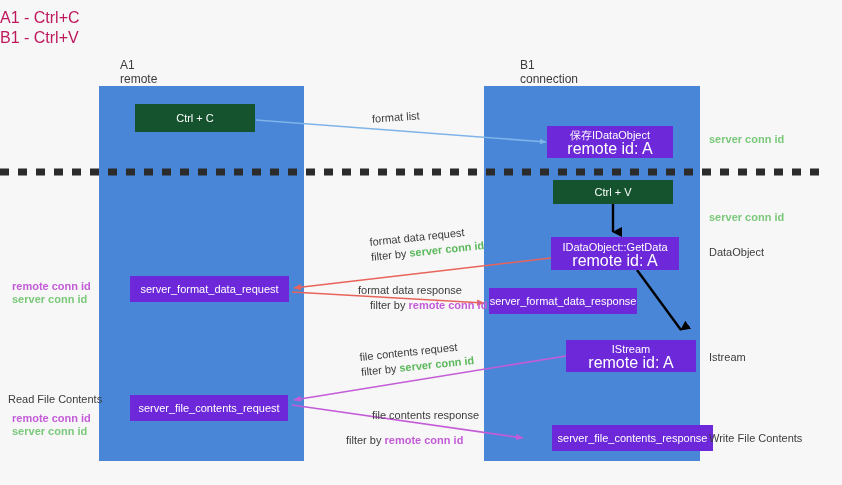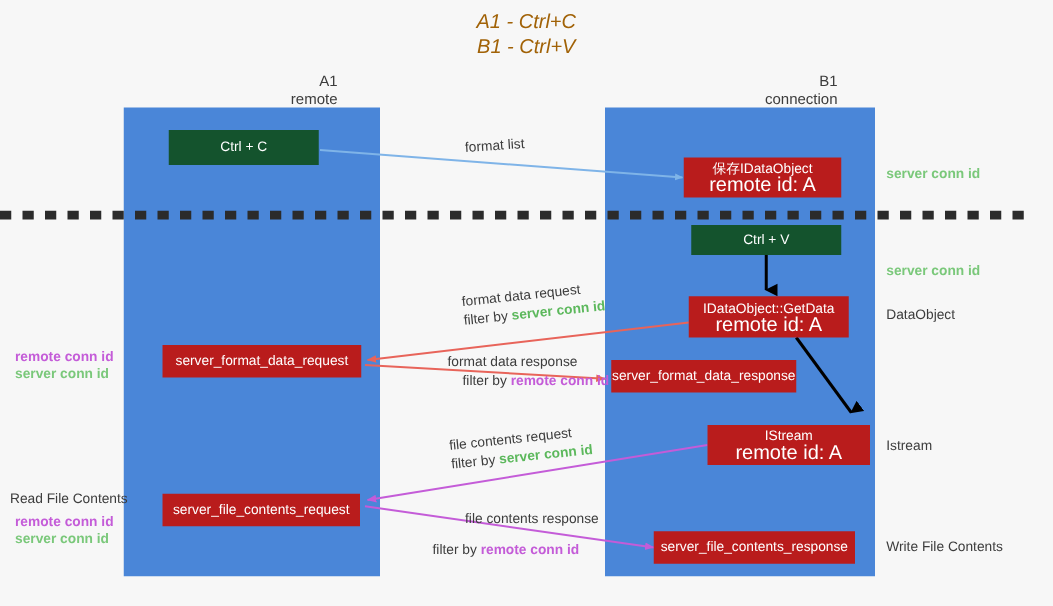--- a/index.html
+++ b/index.html
@@ -6,40 +6,40 @@
   body{
     width:842px;height:485px;
     background:#f7f7f7;
     font-family:"Liberation Sans","DejaVu Sans",sans-serif;
     position:relative;overflow:hidden;
   }
   #stage{position:absolute;inset:0;}
   .abs{position:absolute;}
   
   .title{
-    left:0;top:8px;width:842px;text-align:center;
-    font-size:16px;color:#a16207;line-height:20px;font-style:italic;
+    left:0;top:8px;width:842px;
+    font-size:16px;color:#be185d;line-height:20px;
   }
   
   .col-head{
-    text-align:right;font-size:12px;color:#3c3c3c;line-height:14px;
+    text-align:left;font-size:12px;color:#3c3c3c;line-height:14px;
   }
   .col-head .l1{display:block;}
   .col-head .l2{display:block;}
   
   .lane{background:#4a86d8;}
   
   .box{
     box-sizing:border-box;
     display:flex;align-items:center;justify-content:center;
     text-align:center;color:#ffffff;font-size:11px;line-height:13px;
     padding:2px 4px;
   }
   .box.green{background:#14532d;}
-  .box.orange{background:#b91c1c;}
+  .box.orange{background:#6d28d9;}
   .box .l2{font-size:16px;}
   
   svg.overlay{position:absolute;left:0;top:0;width:842px;height:485px;overflow:visible;}
   
   .elabel{
     font-size:11px;color:#3c3c3c;line-height:15px;white-space:nowrap;
   }
   .green-t{color:#5cb85c;font-weight:bold;}
   .purple-t{color:#c45cd8;font-weight:bold;}
   
@@ -131,21 +131,21 @@
 
   <div class="abs box orange" style="left:566px;top:340px;width:130px;height:32px;flex-direction:column;">
     <span>IStream</span>
     <span class="l2">remote id: A</span>
   </div>
 
   <div class="abs box orange" style="left:489px;top:288px;width:148px;height:26px;">
     <span>server_format_data_response</span>
   </div>
 
-  <div class="abs box orange" style="left:523px;top:425px;width:161px;height:26px;">
+  <div class="abs box orange" style="left:552px;top:425px;width:161px;height:26px;">
     <span>server_file_contents_response</span>
   </div>
 
   <div class="abs elabel" style="left:372px;top:110px;transform:rotate(-4deg);">
     <span>format list</span>
   </div>
 
   <div class="abs elabel" style="left:370px;top:229px;transform:rotate(-6deg);">
     <div>format data request</div>
     <div>

